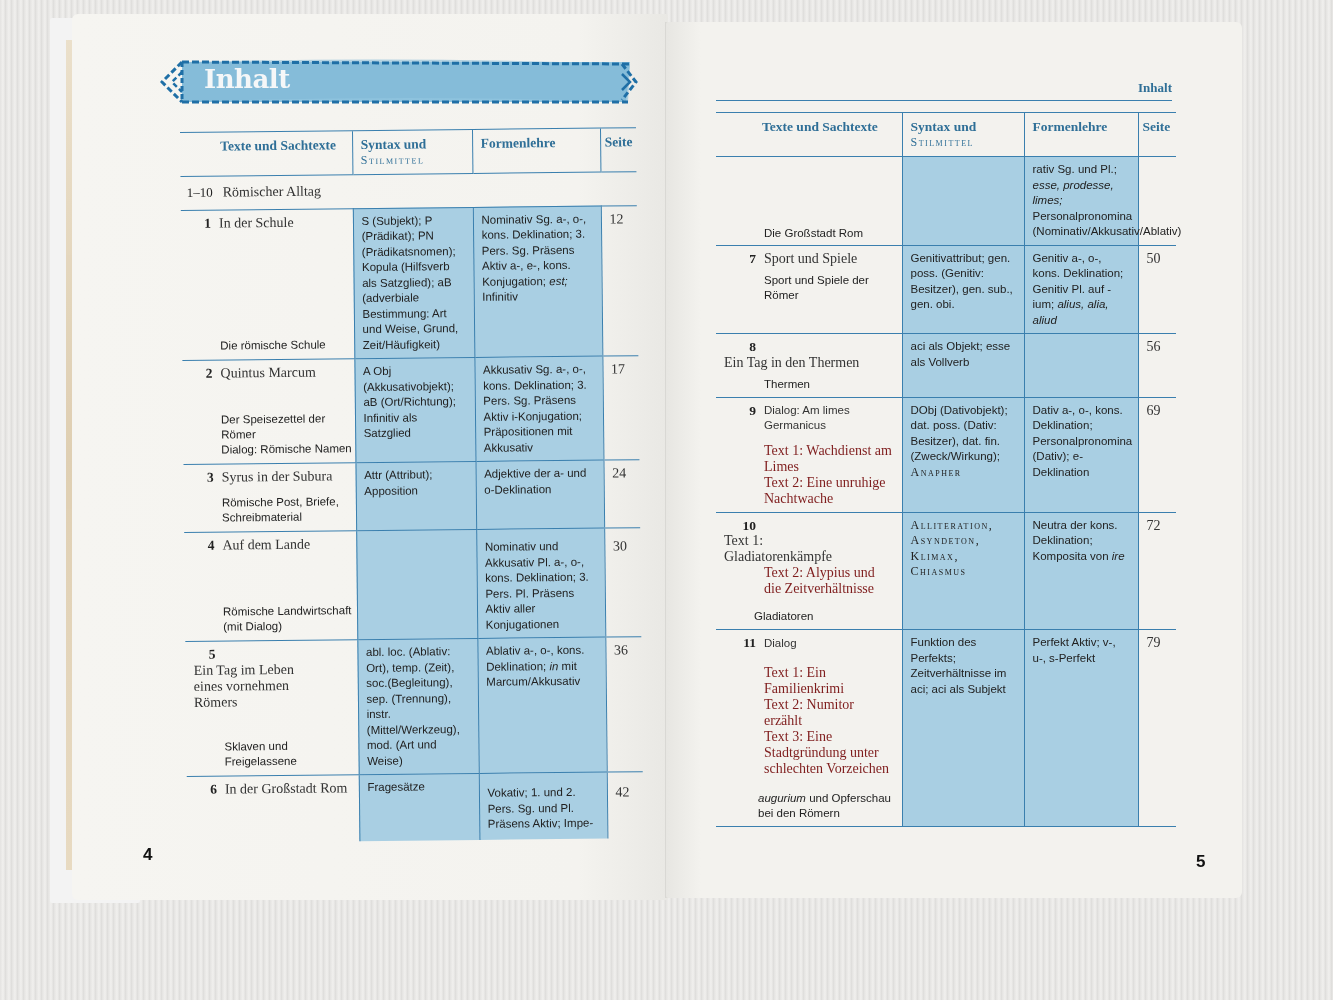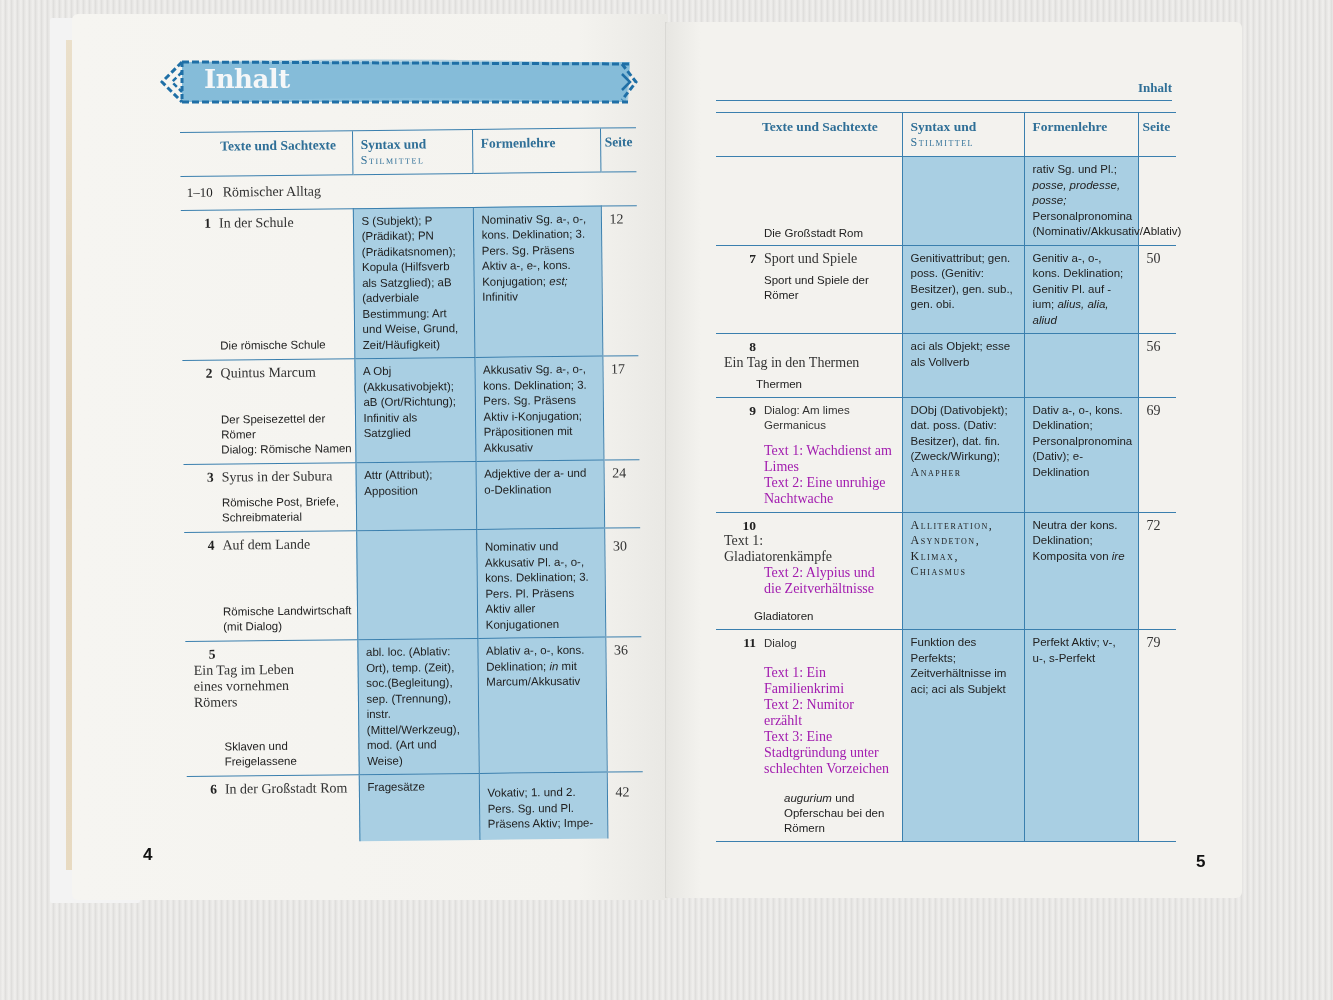--- a/index.html
+++ b/index.html
@@ -71,21 +71,21 @@
     font-family:"Liberation Serif", serif; font-size:14px; border-left:1.5px solid #3a7fae; color:#333;
   }
   .toc td.lesson { position:relative; }
   .lesson-num {
     font-family:"Liberation Serif", serif; font-weight:bold; font-size:13.5px; display:inline-block; width:22px; text-align:right; margin-right:8px; vertical-align:top;
   }
   .lesson-title {
     font-family:"Liberation Serif", serif; font-size:14px; color:#333; display:inline-block; vertical-align:top; line-height:16px;
   }
   .lesson-sub { display:block; margin-left:30px; font-size:11.5px; line-height:15px; color:#222; }
-  .lesson-serif { display:block; margin-left:30px; font-family:"Liberation Serif", serif; font-size:14px; line-height:16px; color:#a21caf; }
+  .lesson-serif { display:block; margin-left:30px; font-family:"Liberation Serif", serif; font-size:14px; line-height:16px; color:#7f1d1d; }
   .section-row td {
     border-bottom:1.5px solid #3a7fae; padding:8px 6px;
   }
   .section-num { font-family:"Liberation Serif", serif; font-weight:normal; font-size:13px; margin-right:10px;margin-top:47px; }
   .section-title { font-family:"Liberation Serif", serif; font-size:14px; color:#333; }
   .sc { font-variant:small-caps; letter-spacing:1.5px; font-family:"Liberation Serif", serif; font-size:12px; }
   i { font-style:italic; }
 
   .left-table { left:180px; top:132px; width:456px; transform:rotate(-0.6deg); transform-origin:left top; }
   .right-table { left:716px; top:112px; width:460px; }
@@ -229,38 +229,38 @@
       <th>Formenlehre</th>
       <th style="padding:6px 4px">Seite</th>
     </tr>
   </thead>
   <tbody>
     <tr style="height:82px">
       <td class="lesson">
         <span class="lesson-sub" style="position:absolute;bottom:4px;left:8px;margin-left:40px">Die Großstadt Rom</span>
       </td>
       <td class="blue"></td>
-      <td class="blue"><span>rativ Sg. und Pl.; </span><i>posse, prodesse, posse;</i><span> Personalpronomina (Nominativ/Akkusativ/Ablativ)</span></td>
+      <td class="blue"><span>rativ Sg. und Pl.; </span><i>esse, prodesse, limes;</i><span> Personalpronomina (Nominativ/Akkusativ/Ablativ)</span></td>
       <td class="page-no"></td>
     </tr>
 
     <tr style="height:68px">
       <td class="lesson">
         <span class="lesson-num" style="width:32px">7</span><span class="lesson-title">Sport und Spiele</span>
         <span class="lesson-sub" style="margin-left:40px;margin-top:6px;width:110px">Sport und Spiele der Römer</span>
       </td>
       <td class="blue">Genitivattribut; gen. poss. (Genitiv: Besitzer), gen. sub., gen. obi.</td>
       <td class="blue"><span>Genitiv a-, o-, kons. Deklination; Genitiv Pl. auf -ium; </span><i>alius, alia, aliud</i></td>
       <td class="page-no">50</td>
     </tr>
 
     <tr style="height:48px">
       <td class="lesson">
         <span class="lesson-num" style="width:32px">8</span><span class="lesson-title">Ein Tag in den Thermen</span>
-        <span class="lesson-sub" style="margin-left:32px;margin-top:6px">Thermen</span>
+        <span class="lesson-sub" style="margin-left:40px;margin-top:6px">Thermen</span>
       </td>
       <td class="blue">aci als Objekt; esse als Vollverb</td>
       <td class="blue"></td>
       <td class="page-no">56</td>
     </tr>
 
     <tr style="height:108px">
       <td class="lesson">
         <span class="lesson-num" style="width:32px">9</span><span class="lesson-title" style="font-family:'Liberation Sans',sans-serif;font-size:11.5px;width:120px;line-height:15px">Dialog: Am limes Germanicus</span>
         <span class="lesson-serif" style="margin-left:40px;margin-top:10px">Text 1: Wachdienst am Limes</span>
@@ -282,21 +282,21 @@
       <td class="page-no">72</td>
     </tr>
 
 
     <tr style="height:166px">
       <td class="lesson">
         <span class="lesson-num" style="width:32px">11</span><span class="lesson-title" style="font-family:'Liberation Sans',sans-serif;font-size:11.5px">Dialog</span>
         <span class="lesson-serif" style="margin-left:40px;margin-top:14px">Text 1: Ein Familienkrimi</span>
         <span class="lesson-serif" style="margin-left:40px">Text 2: Numitor erzählt</span>
         <span class="lesson-serif" style="margin-left:40px">Text 3: Eine Stadtgründung unter schlechten Vorzeichen</span>
-        <span class="lesson-sub" style="margin-left:60px;margin-top:14px"><i>augurium</i><span> und Opferschau bei den Römern</span></span>
+        <span class="lesson-sub" style="margin-left:34px;margin-top:14px"><i>augurium</i><span> und Opferschau bei den Römern</span></span>
       </td>
       <td class="blue">Funktion des Perfekts; Zeitverhältnisse im aci; aci als Subjekt</td>
       <td class="blue">Perfekt Aktiv; v-, u-, s-Perfekt</td>
       <td class="page-no">79</td>
     </tr>
   </tbody>
 </table>
 
 <div class="folio folio-right">5</div>
 

